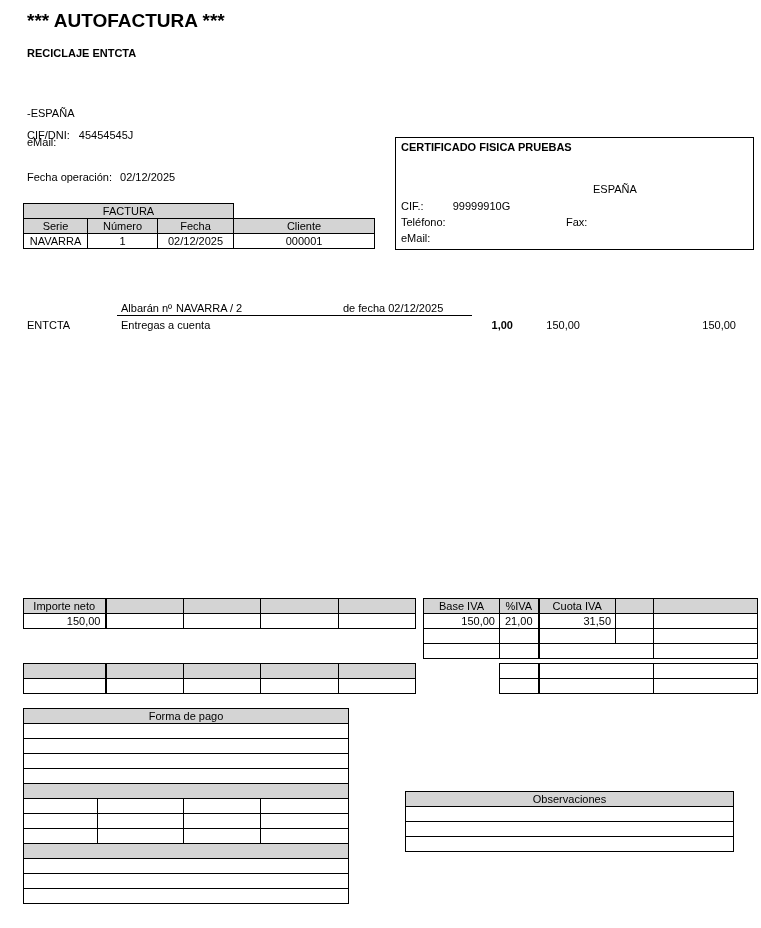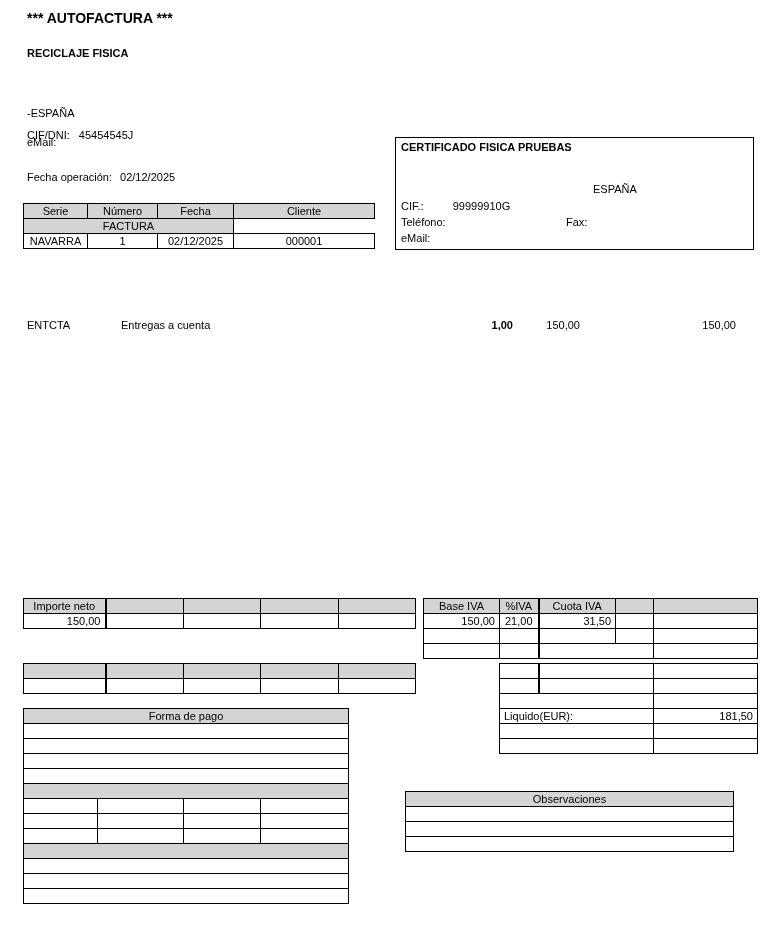--- a/index.html
+++ b/index.html
@@ -4,21 +4,21 @@
 <style>
   * { margin:0; padding:0; box-sizing:border-box; }
   html,body { background:#fff; }
   .page {
     position:relative; width:761px; height:928px; background:#fff;
     font-family:"Liberation Sans", sans-serif; font-size:11px; color:#000;
     overflow:hidden;
   }
   .abs { position:absolute; white-space:nowrap; }
   .bold { font-weight:bold; }
-  .doc-title { font-size:14px; font-weight:bold; }
+  .doc-title { font-size:19px; font-weight:bold; }
   .box { position:absolute; border:1px solid #000; }
   table.grid { position:absolute; border-collapse:collapse; table-layout:fixed; }
   table.grid td {
     border:1px solid #000; height:15px; padding:0 4px;
     font-size:11px; line-height:13px; overflow:hidden; white-space:nowrap;
     vertical-align:middle;
   }
   .g  { background:#d4d4d4; }
   .c  { text-align:center; }
   .r  { text-align:right; }
@@ -27,21 +27,21 @@
   .bl2 { border-left-width:2px !important; }
   .underline-row { border-bottom:1px solid #000; }
 </style>
 </head>
 <body>
 
 <div class="page">
 
   <div class="abs doc-title" style="left:27px; top:10px;">*** AUTOFACTURA ***</div>
 
-  <div class="abs bold" style="left:27px; top:47px;">RECICLAJE FISICA</div>
+  <div class="abs bold" style="left:27px; top:47px;">RECICLAJE ENTCTA</div>
 
   <div class="abs" style="left:27px; top:107px;">-ESPAÑA</div>
 
   <div class="abs" style="left:27px; top:121px;margin-top:8px;">
     <span>CIF/DNI:</span>
     <span style="margin-left:6px;">45454545J</span>
   </div>
 
   <div class="abs" style="left:27px; top:136px;">
     <span>eMail:</span>
@@ -67,39 +67,44 @@
 
   <table class="grid" style="left:23px; top:203px; width:351px;">
     <colgroup>
         <col style="width:64px">
         <col style="width:70px">
         <col style="width:76px">
         <col style="width:141px">
       </colgroup>
     <tbody>
         <tr>
+      <td colspan="3" class="g c">FACTURA</td>
+      <td class="nb"></td>
+    </tr>
+    <tr>
       <td class="g c">Serie</td>
       <td class="g c">Número</td>
       <td class="g c">Fecha</td>
       <td class="g c">Cliente</td>
     </tr>
     <tr>
-      <td colspan="3" class="g c">FACTURA</td>
-      <td class="nb"></td>
-    </tr>
-    <tr>
       <td class="c">NAVARRA</td>
       <td class="c">1</td>
       <td class="c">02/12/2025</td>
       <td class="c">000001</td>
     </tr>
   </tbody>
     </table>
 
 
+  <div class="abs underline-row" style="left:117px; top:300px; width:355px; height:16px;">
+    <span class="abs" style="left:4px; top:2px;">Albarán nº</span>
+    <span class="abs" style="left:59px; top:2px;">NAVARRA / 2</span>
+    <span class="abs" style="left:226px; top:2px;">de fecha 02/12/2025</span>
+  </div>
 
   <div>
     <div class="abs" style="left:27px; top:319px;">ENTCTA</div>
     <div class="abs" style="left:121px; top:319px;">Entregas a cuenta</div>
     <div class="abs r" style="left:445px; top:319px; width:68px;font-weight:bold;">1,00</div>
     <div class="abs r" style="left:512px; top:319px; width:68px;">150,00</div>
     <div class="abs r" style="left:634px; top:319px; width:102px;">150,00</div>
   </div>
 
   <table class="grid" style="left:23px; top:598px; width:392px;">
@@ -206,44 +211,20 @@
       <td></td>
     </tr>
     <tr>
       <td></td>
       <td class="bl2"></td>
       <td></td>
     </tr>
   </tbody>
     </table>
 
-  <table class="grid" style="left:499px; top:693px; width:258px;">
-    <colgroup>
-        <col style="width:154px">
-        <col style="width:104px">
-      </colgroup>
-    <tbody>
-        <tr>
-      <td></td>
-      <td></td>
-    </tr>
-    <tr>
-      <td class="l">Liquido(EUR):</td>
-      <td class="r">181,50</td>
-    </tr>
-    <tr>
-      <td></td>
-      <td></td>
-    </tr>
-    <tr>
-      <td></td>
-      <td></td>
-    </tr>
-  </tbody>
-    </table>
 
   <table class="grid" style="left:405px; top:791px; width:328px;">
     <colgroup>
         <col style="width:328px">
       </colgroup>
     <tbody>
         <tr>
       <td class="g c">Observaciones</td>
     </tr>
     <tr>

